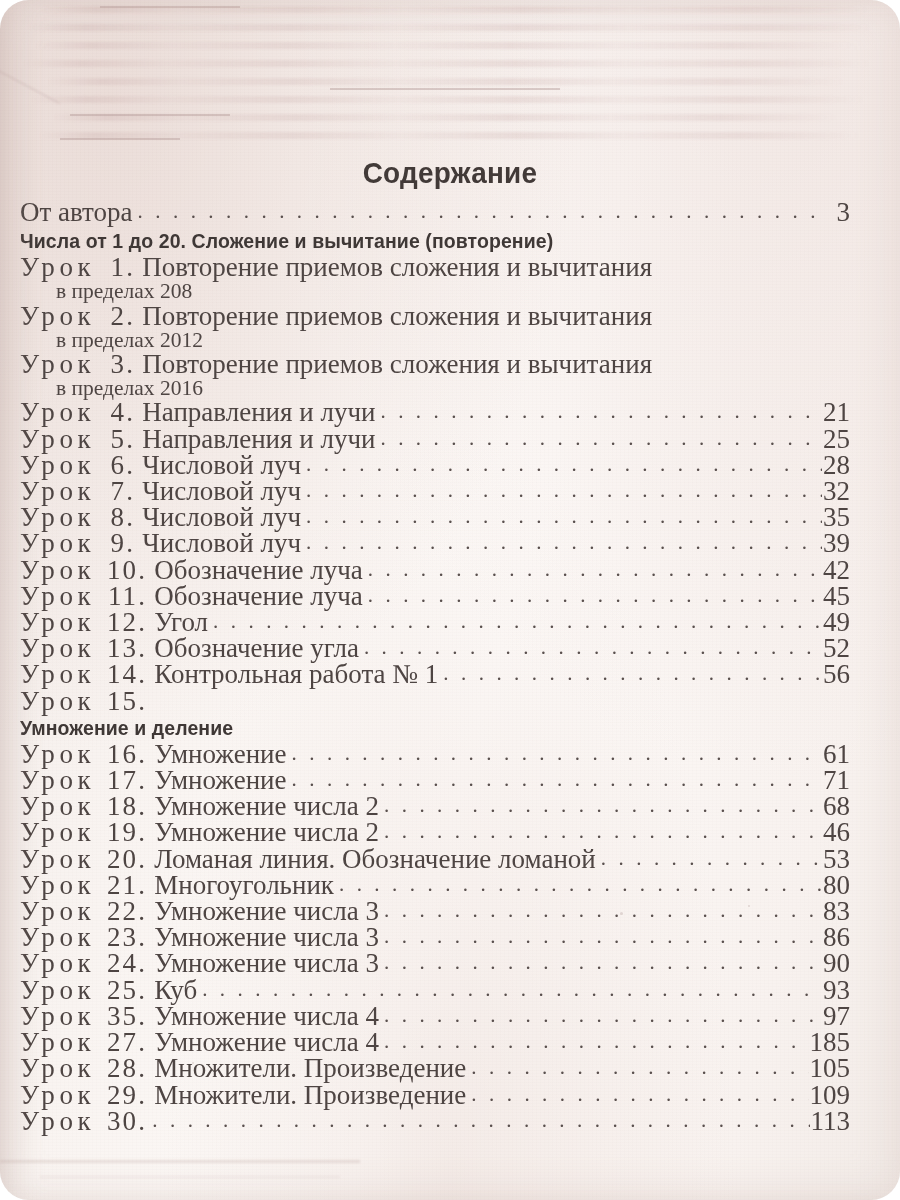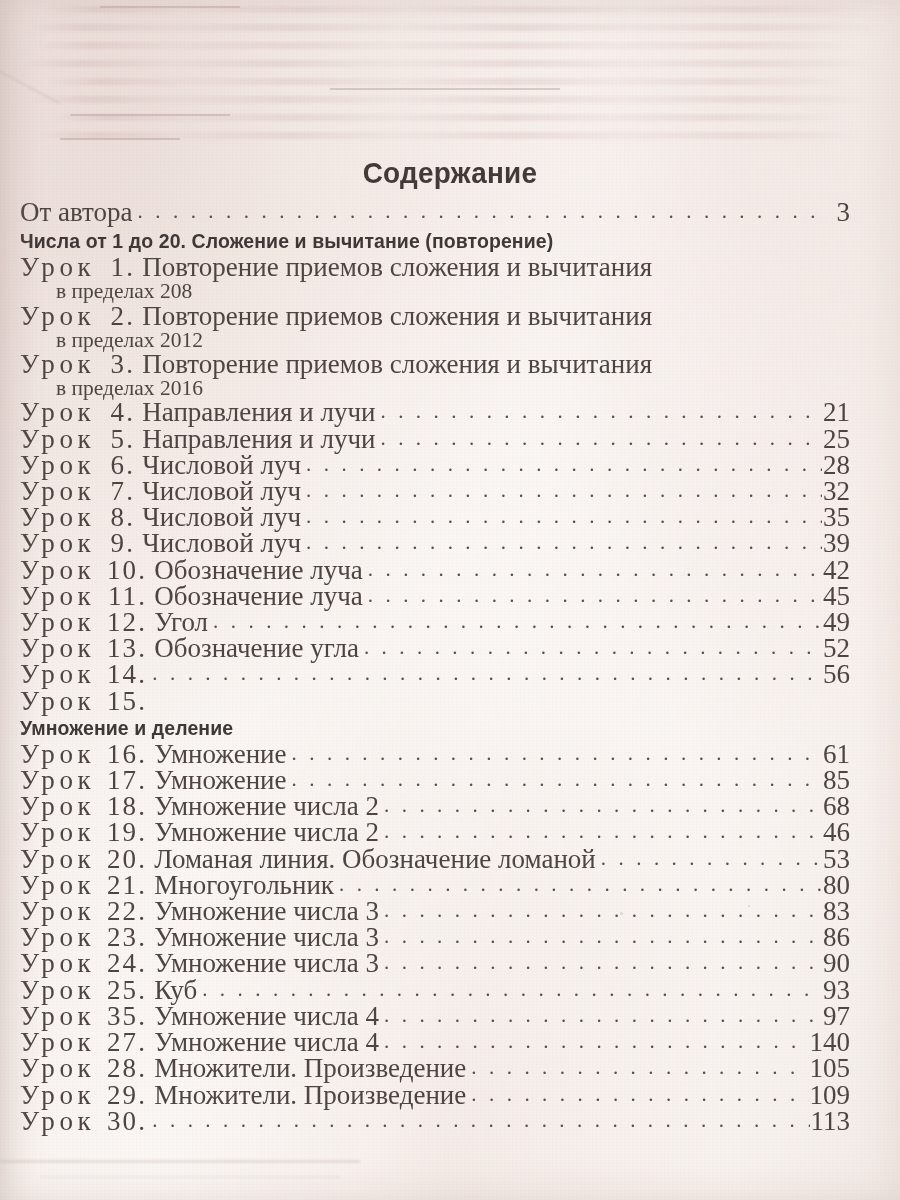--- a/index.html
+++ b/index.html
@@ -12,20 +12,21 @@
     width: 900px;
     height: 1200px;
     overflow: hidden;
     background:
       radial-gradient(ellipse at 12% 8%, rgba(226,206,200,0.55) 0%, rgba(226,206,200,0) 42%),
       radial-gradient(ellipse at 88% 4%, rgba(229,210,205,0.42) 0%, rgba(229,210,205,0) 45%),
       radial-gradient(ellipse at 50% 98%, rgba(232,216,210,0.40) 0%, rgba(232,216,210,0) 45%),
       linear-gradient(105deg, #f3ece9 0%, #f9f4f1 28%, #fdfaf8 55%, #f8f2ef 85%, #f2ebe7 100%);
     font-family: "Liberation Serif", "DejaVu Serif", serif;
     color: #4a4240;
+    border-radius: 29px;
     -webkit-font-smoothing: antialiased;
   }
 
   
   .ghost-layer {
     position: absolute;
     left: 0; top: 0;
     width: 900px; height: 150px;
     overflow: hidden;
     pointer-events: none;
@@ -317,41 +318,42 @@
       <div class="entry lesson w2">
         <span class="lesson-word">Урок</span>
         <span class="lesson-num">13.</span>
         <span class="lesson-title">Обозначение угла</span>
         <span class="lead"></span>
         <span class="pageno">52</span>
       </div>
       <div class="entry lesson w2">
         <span class="lesson-word">Урок</span>
         <span class="lesson-num">14.</span>
+        <span class="lesson-title">Контрольная работа № 1</span>
         <span class="lead"></span>
         <span class="pageno">56</span>
       </div>
       <div class="entry lesson w2 multiline">
         <span class="lesson-word">Урок</span>
         <span class="lesson-num">15.</span>
       </div>
       <div class="section-head">Умножение и деление</div>
       <div class="entry lesson w2">
         <span class="lesson-word">Урок</span>
         <span class="lesson-num">16.</span>
         <span class="lesson-title">Умножение</span>
         <span class="lead"></span>
         <span class="pageno">61</span>
       </div>
       <div class="entry lesson w2">
         <span class="lesson-word">Урок</span>
         <span class="lesson-num">17.</span>
         <span class="lesson-title">Умножение</span>
         <span class="lead"></span>
-        <span class="pageno">85</span>
+        <span class="pageno">71</span>
       </div>
       <div class="entry lesson w2">
         <span class="lesson-word">Урок</span>
         <span class="lesson-num">18.</span>
         <span class="lesson-title">Умножение числа 2</span>
         <span class="lead"></span>
         <span class="pageno">68</span>
       </div>
       <div class="entry lesson w2">
         <span class="lesson-word">Урок</span>
@@ -407,21 +409,21 @@
         <span class="lesson-num">35.</span>
         <span class="lesson-title">Умножение числа 4</span>
         <span class="lead"></span>
         <span class="pageno">97</span>
       </div>
       <div class="entry lesson w2">
         <span class="lesson-word">Урок</span>
         <span class="lesson-num">27.</span>
         <span class="lesson-title">Умножение числа 4</span>
         <span class="lead"></span>
-        <span class="pageno">140</span>
+        <span class="pageno">185</span>
       </div>
       <div class="entry lesson w2">
         <span class="lesson-word">Урок</span>
         <span class="lesson-num">28.</span>
         <span class="lesson-title">Множители. Произведение</span>
         <span class="lead"></span>
         <span class="pageno">105</span>
       </div>
       <div class="entry lesson w2">
         <span class="lesson-word">Урок</span>

